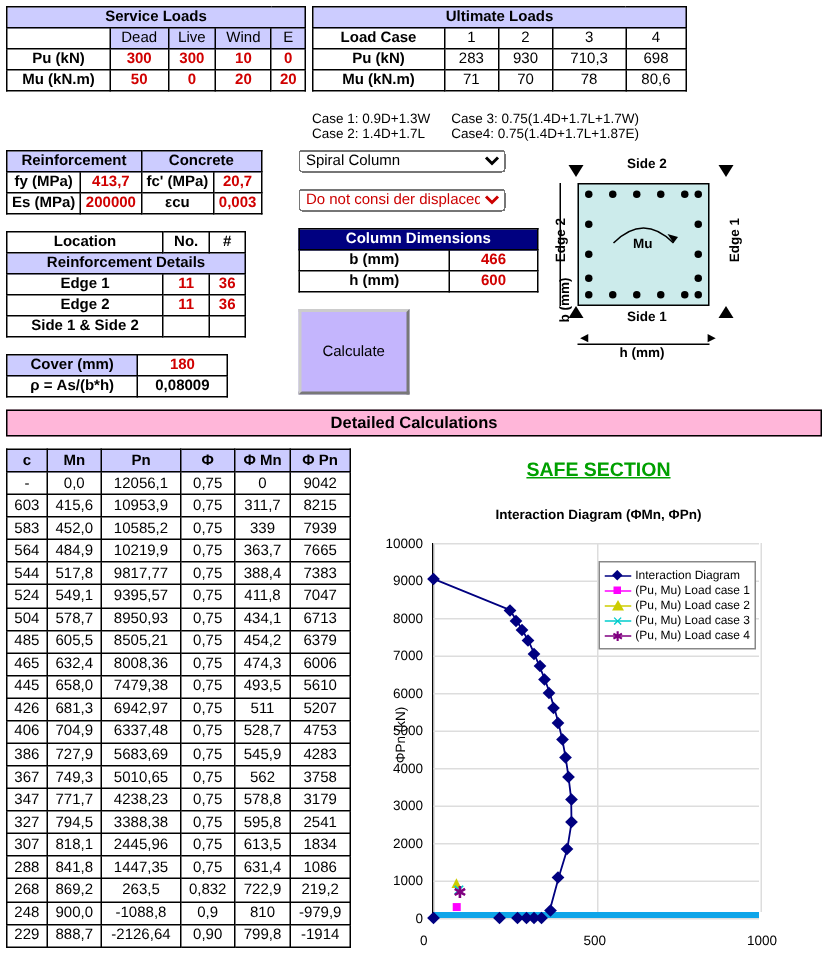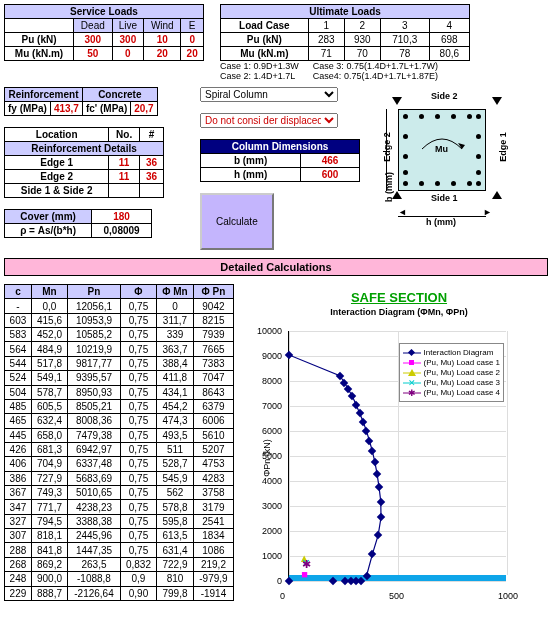--- a/index.html
+++ b/index.html
@@ -3,31 +3,31 @@
 <meta charset="utf-8">
 <style>
 body{font-family:Arial,sans-serif;font-size:10px;margin:0;padding:4px;width:544px;color:#000}
 table{border-collapse:collapse}
 .tbl td,.tbl th{border:1px solid #000;padding:1px 3px;text-align:center;font-size:10px}
 .hdr-blue{background:#000080;color:#fff;font-weight:bold}
 .hdr-lblue{background:#ccccff}
 .val-red{color:#d00000;font-weight:bold}
 .bold{font-weight:bold}
 .left{text-align:left;padding-left:4px}
-.sec{display:flex;gap:16px;align-items:flex-start;margin-bottom:6px}
+.sec{display:flex;gap:4px;align-items:flex-start;margin-bottom:6px}
 select{font-size:10px;width:138px}
 .redtxt{color:#c00}
 .btn{padding:21px 14px;font-size:10px;font-family:inherit;border:2px outset #ccc;background:#c4b5fd}
 .detcalc{background:#ffb6d9;text-align:center;font-weight:bold;font-size:11px;border:1px solid #000;padding:2px;margin:8px 0}
 .safe{color:#00a000;text-decoration:underline;font-size:13px;font-weight:bold}
 .chartwrap{position:relative;width:260px;height:280px;border:none;font-size:9px}
 .yaxis{position:absolute;left:0;top:0;bottom:20px;width:34px}
 .ytick{position:absolute;right:2px;transform:translateY(-50%)}
 .xlabel{position:absolute;bottom:0;font-size:9px}
-.plot{position:absolute;left:38px;top:10px;right:4px;bottom:20px;border-left:1px solid #000;border-bottom:6px solid #0ea5e9}
+.plot{position:absolute;left:38px;top:10px;right:4px;bottom:20px;border-left:1px solid #000;border-bottom:4px solid #0ea5e9}
 .grid-h{position:absolute;left:0;right:0;border-top:1px solid #ddd}
 .grid-v{position:absolute;top:0;bottom:0;border-left:1px solid #ddd}
 .ylab{position:absolute;left:-4px;top:50%;transform:rotate(-90deg) translate(-50%,-18px);transform-origin:left;font-size:9px;white-space:nowrap}
 .ctitle{text-align:center;font-weight:bold;font-size:9px;margin-bottom:4px}
 .legend{position:absolute;right:2px;top:12px;border:1px solid #888;background:#fff;padding:3px;font-size:8px;z-index:5}
 .legend div{display:flex;align-items:center;gap:3px;margin:1px 0}
 .lsym{width:18px;height:8px;position:relative}
 .pt{position:absolute;width:6px;height:6px;transform:translate(-50%,-50%) rotate(45deg);background:#000080;z-index:2}
 svg.poly{position:absolute;left:0;top:0;width:100%;height:100%;z-index:1}
 .colfig{position:relative;width:130px;height:140px;font-size:9px}
@@ -91,21 +91,21 @@
           </tr>
 <tr>
             <td class="bold left">Mu (kN.m)</td>
             <td>71</td>
             <td>70</td>
             <td>78</td>
             <td>80,6</td>
           </tr>
 </tbody>
       </table>
-<div style="display:flex;gap:14px;margin-top:0;font-size:9px">
+<div style="display:flex;gap:14px;margin-top:13px;font-size:9px">
 <div>
           <div><span>Case 1:</span> <span>0.9D+1.3W</span></div>
           <div><span>Case 2:</span> <span>1.4D+1.7L</span></div>
         </div>
 <div>
           <div><span>Case 3:</span> <span>0.75(1.4D+1.7L+1.7W)</span></div>
           <div><span>Case4:</span> <span>0.75(1.4D+1.7L+1.87E)</span></div>
         </div>
 </div>
 </div>
@@ -117,20 +117,26 @@
 <tbody>
           <tr>
             <td colspan="2" class="hdr-lblue bold">Reinforcement</td>
             <td colspan="2" class="hdr-lblue bold">Concrete</td>
           </tr>
 <tr>
             <td class="bold left">fy (MPa)</td>
             <td class="val-red">413,7</td>
             <td class="bold left">fc' (MPa)</td>
             <td class="val-red">20,7</td>
+          </tr>
+<tr>
+            <td class="bold left">Es (MPa)</td>
+            <td class="val-red">200000</td>
+            <td class="bold left">εcu</td>
+            <td class="val-red">0,003</td>
           </tr>
 </tbody>
       </table>
 <br>
 <table class="tbl" style="width:160px">
 <tbody>
           <tr>
             <td class="bold">Location</td>
             <td class="bold">No.</td>
             <td class="bold">#</td>
@@ -296,21 +302,21 @@
           <td>0,75</td>
           <td>411,8</td>
           <td>7047</td>
         </tr>
         <tr>
           <td>504</td>
           <td>578,7</td>
           <td>8950,93</td>
           <td>0,75</td>
           <td>434,1</td>
-          <td>8643</td>
+          <td>6713</td>
         </tr>
         <tr>
           <td>485</td>
           <td>605,5</td>
           <td>8505,21</td>
           <td>0,75</td>
           <td>454,2</td>
           <td>6379</td>
         </tr>
         <tr>
@@ -414,21 +420,21 @@
           <td>888,7</td>
           <td>-2126,64</td>
           <td>0,90</td>
           <td>799,8</td>
           <td>-1914</td>
         </tr>
       </tbody>
     </table>
 
 <div style="flex:1">
-<div style="text-align:center;margin:6px 0 2px"><span class="safe">SAFE SECTION</span></div>
+<div style="text-align:center;margin:6px 0 18px"><span class="safe">SAFE SECTION</span></div>
 <div class="ctitle">Interaction Diagram (ΦMn, ΦPn)</div>
 <div class="chartwrap">
 <div class="yaxis" id="yax">
           <div class="ytick" style="top: 260px;">0</div>
           <div class="ytick" style="top: 235px;">1000</div>
           <div class="ytick" style="top: 210px;">2000</div>
           <div class="ytick" style="top: 185px;">3000</div>
           <div class="ytick" style="top: 160px;">4000</div>
           <div class="ytick" style="top: 135px;">5000</div>
           <div class="ytick" style="top: 110px;">6000</div>

